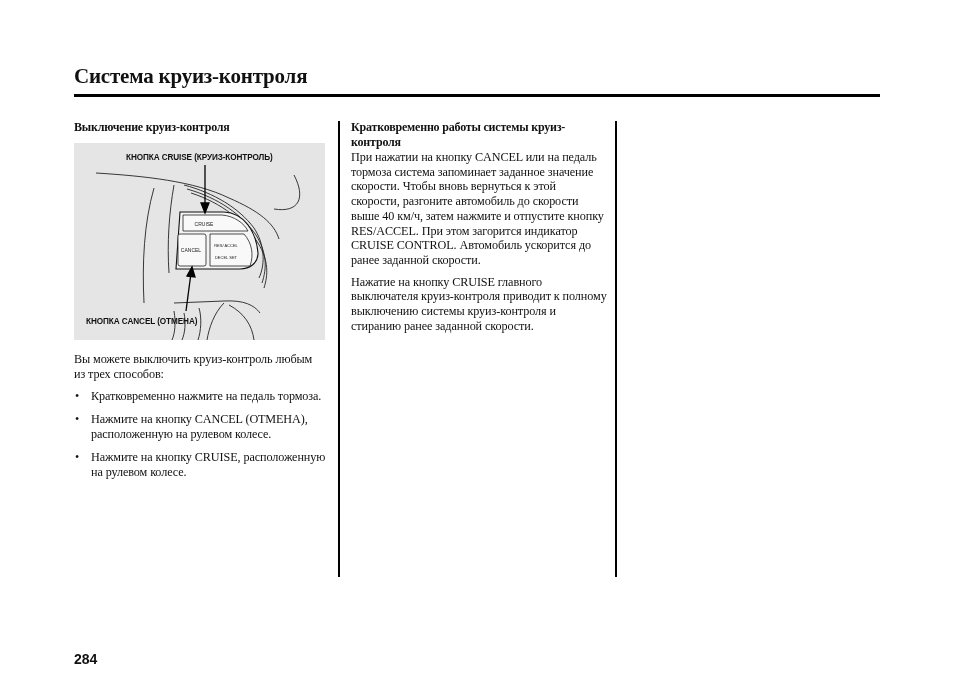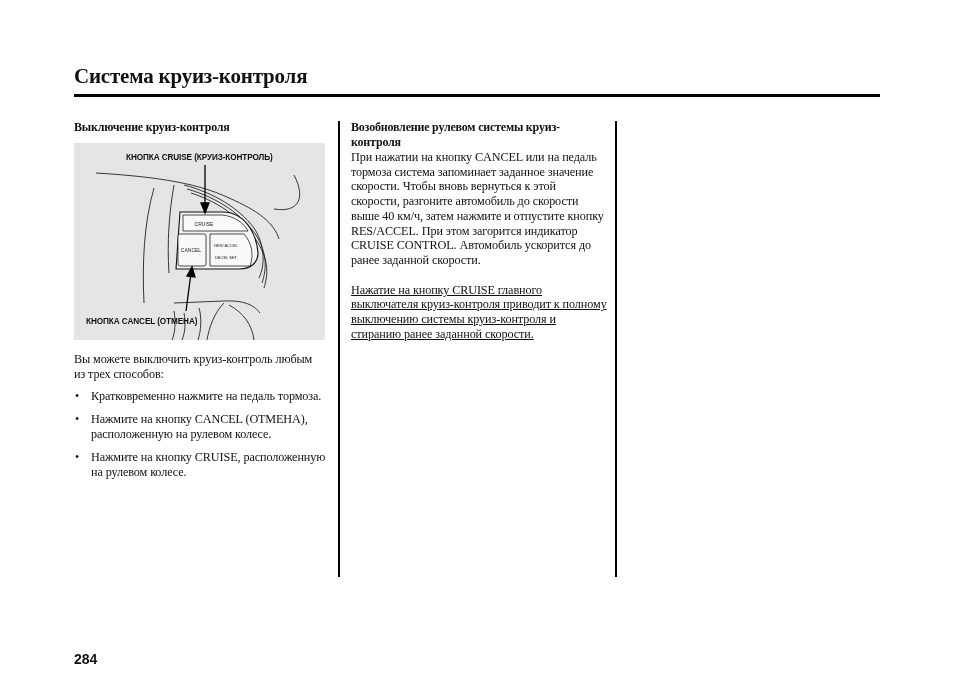--- a/index.html
+++ b/index.html
@@ -45,21 +45,21 @@
     .callout.cruise { left: 52px; top: 10px; }
     .callout.cancel { left: 12px; top: 174px; }
 
     .intro { position: absolute; left: 74px; top: 352px; width: 252px; }
     .bullets { position: absolute; left: 74px; top: 389px; width: 252px; list-style: none; }
     .bullets li { position: relative; padding-left: 17px; margin-bottom: 8.5px; }
     .bullets li .bullet {
       position: absolute; left: 1px; top: 0; font-size: 12px;
     }
 
-    .mid .para2 { margin-top: 15px; text-decoration: underline; }
+    .mid .para2 { margin-top: 7px; }
 
     .footer {
       position: absolute; left: 74px; top: 614px; display: flex; align-items: baseline; margin-top: 37px;
     }
     .page-number {
       font-family: "Liberation Sans", "DejaVu Sans", sans-serif; font-weight: bold; font-size: 14px;
       margin-right: 11px;
     }
     .chapter-title {
       font-family: "Liberation Serif", serif; font-weight: bold; font-size: 11.5px; letter-spacing: -0.2px;
@@ -136,20 +136,20 @@
     <span class="bullet">•</span>
     <span>Нажмите на кнопку CANCEL (ОТМЕНА), расположенную на рулевом колесе.</span>
   </li>
   <li>
     <span class="bullet">•</span>
     <span>Нажмите на кнопку CRUISE, расположенную на рулевом колесе.</span>
   </li>
 </ul>
 
 <div class="col mid">
-  <div class="section-heading">Возобновление рулевом системы круиз-контроля</div>
+  <div class="section-heading">Кратковременно работы системы круиз-контроля</div>
   <p class="body-text">При нажатии на кнопку CANCEL или на педаль тормоза система запоминает заданное значение скорости. Чтобы вновь вернуться к этой скорости, разгоните автомобиль до скорости выше 40 км/ч, затем нажмите и отпустите кнопку RES/ACCEL. При этом загорится индикатор CRUISE CONTROL. Автомобиль ускорится до ранее заданной скорости.</p>
   <p class="body-text para2">Нажатие на кнопку CRUISE главного выключателя круиз-контроля приводит к полному выключению системы круиз-контроля и стиранию ранее заданной скорости.</p>
 </div>
 
 <div class="footer">
   <span class="page-number">284</span>
 </div>
 
 </body></html>

